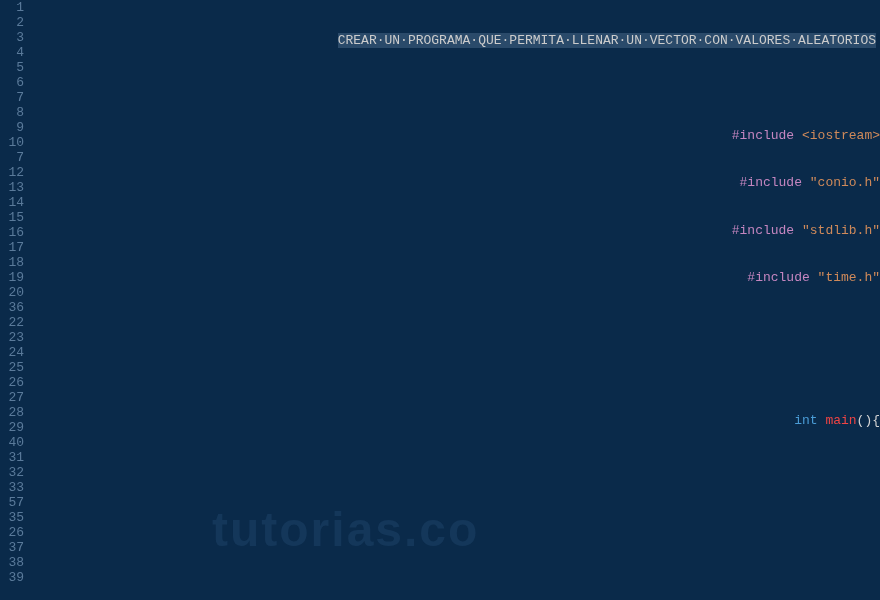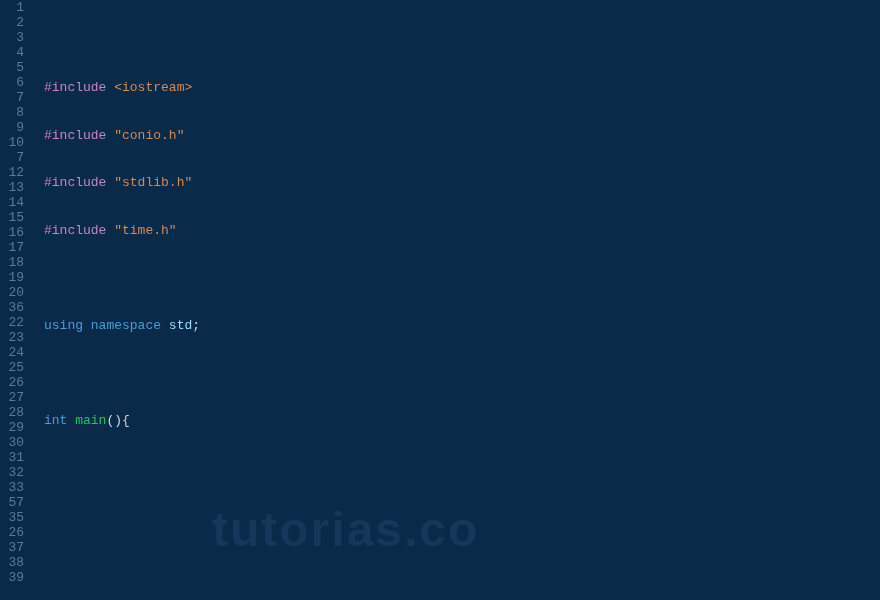--- a/index.html
+++ b/index.html
@@ -26,24 +26,24 @@
     user-select: none;
     background: #0a2a4a;
   }
   .gutter div { height: 15px; }
   .code {
     flex: 1;
     padding-left: 12px;
     white-space: pre;
     position: relative;
   }
-  .line { height: 15px; white-space: pre; }
+  .line { height: 15px; white-space: pre; text-align: right; }
   .kw  { color: #4a9cd6; }
   .str { color: #d08a5a; }
-  .fn  { color: #22c55e; }
+  .fn  { color: #ef4444; }
   .id  { color: #9cdcfe; }
   .pl  { color: #d4d4d4; }
   .pp  { color: #c586c0; }
   .sel { background: #2a4a6a; }
   .selwrap { text-align: right; padding-right: 4px; }
   .watermark {
     position: absolute;
     bottom: 40px;
     left: 180px;
     font-size: 48px;
@@ -81,39 +81,39 @@
       <div>20</div>
       <div>36</div>
       <div>22</div>
       <div>23</div>
       <div>24</div>
       <div>25</div>
       <div>26</div>
       <div>27</div>
       <div>28</div>
       <div>29</div>
-      <div>30</div>
+      <div>40</div>
       <div>31</div>
       <div>32</div>
       <div>33</div>
       <div>57</div>
       <div>35</div>
       <div>26</div>
       <div>37</div>
       <div>38</div>
       <div>39</div>
     </div>
   <div class="code">
+    <div class="line selwrap"><span class="sel">CREAR·UN·PROGRAMA·QUE·PERMITA·LLENAR·UN·VECTOR·CON·VALORES·ALEATORIOS</span></div>
     <div class="line"></div>
     <div class="line"><span class="pp">#include </span><span class="str">&lt;iostream&gt;</span></div>
     <div class="line"><span class="pp">#include </span><span class="str">"conio.h"</span></div>
     <div class="line"><span class="pp">#include </span><span class="str">"stdlib.h"</span></div>
     <div class="line"><span class="pp">#include </span><span class="str">"time.h"</span></div>
     <div class="line"></div>
-    <div class="line"><span class="kw">using </span><span class="kw">namespace </span><span class="id">std</span><span class="pl">;</span></div>
     <div class="line"></div>
     <div class="line"><span class="kw">int </span><span class="fn">main</span><span class="pl">(){</span></div>
     <div class="line"></div>
     
     
     
     
     
     
     

